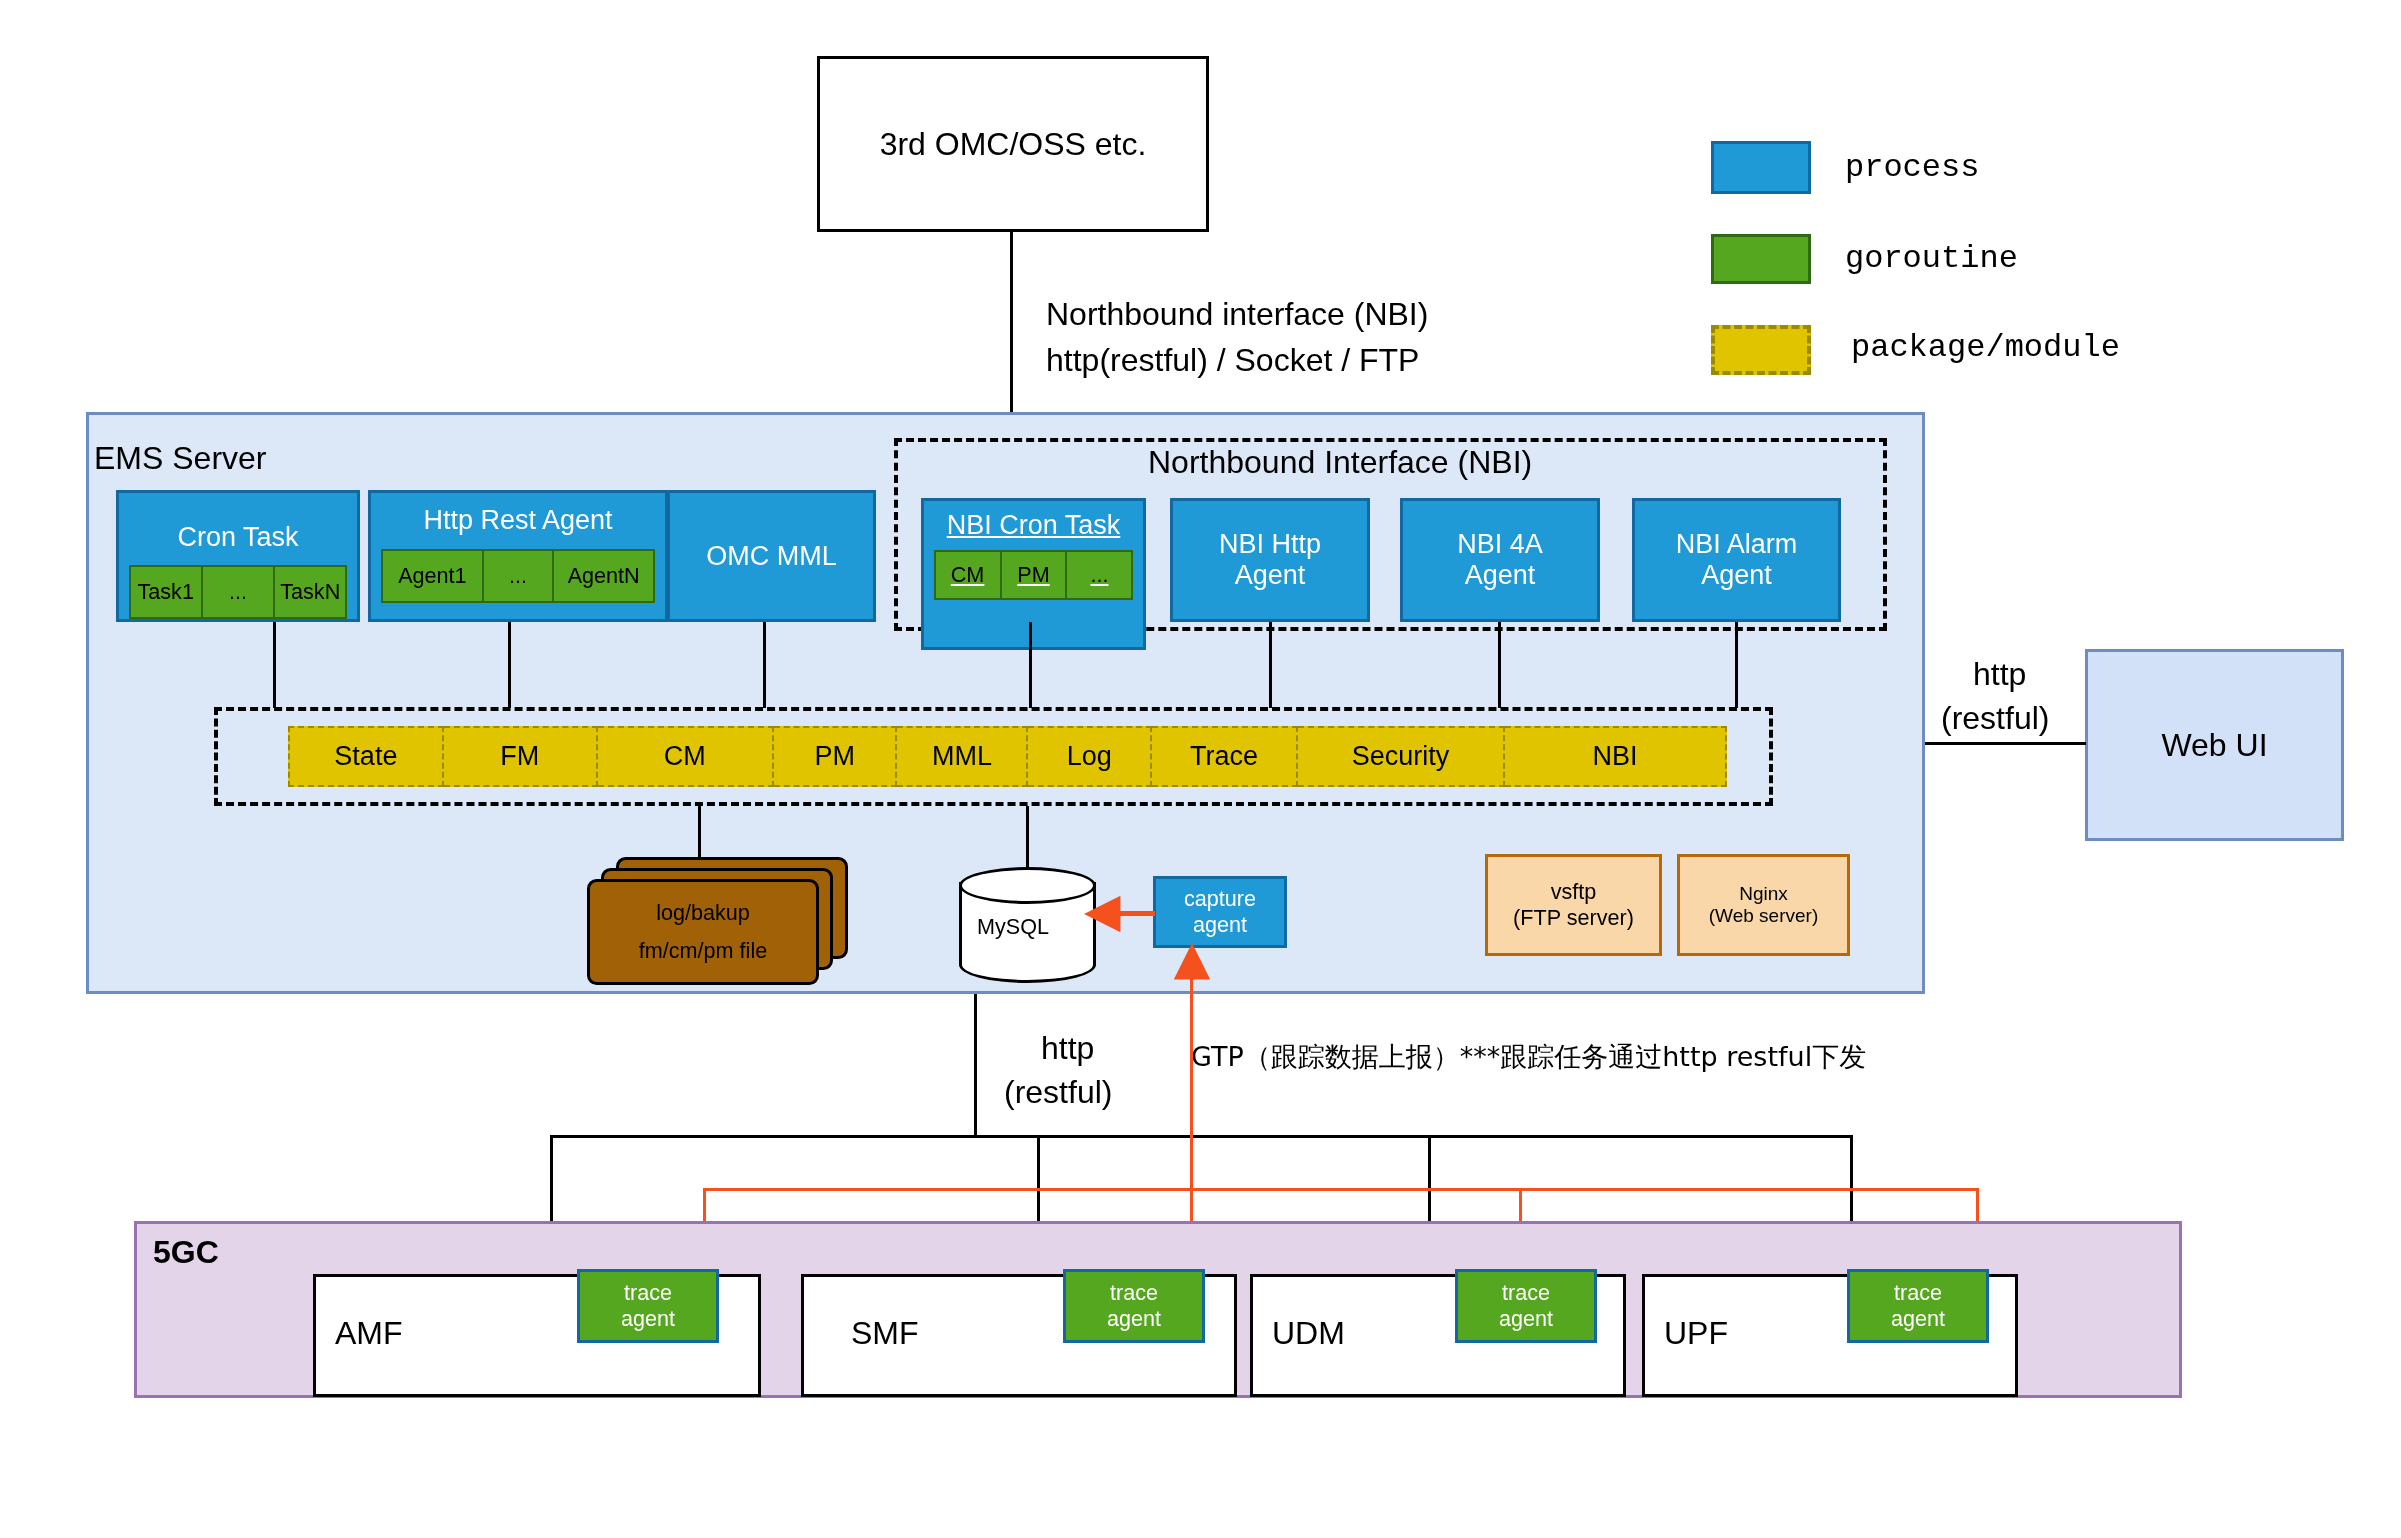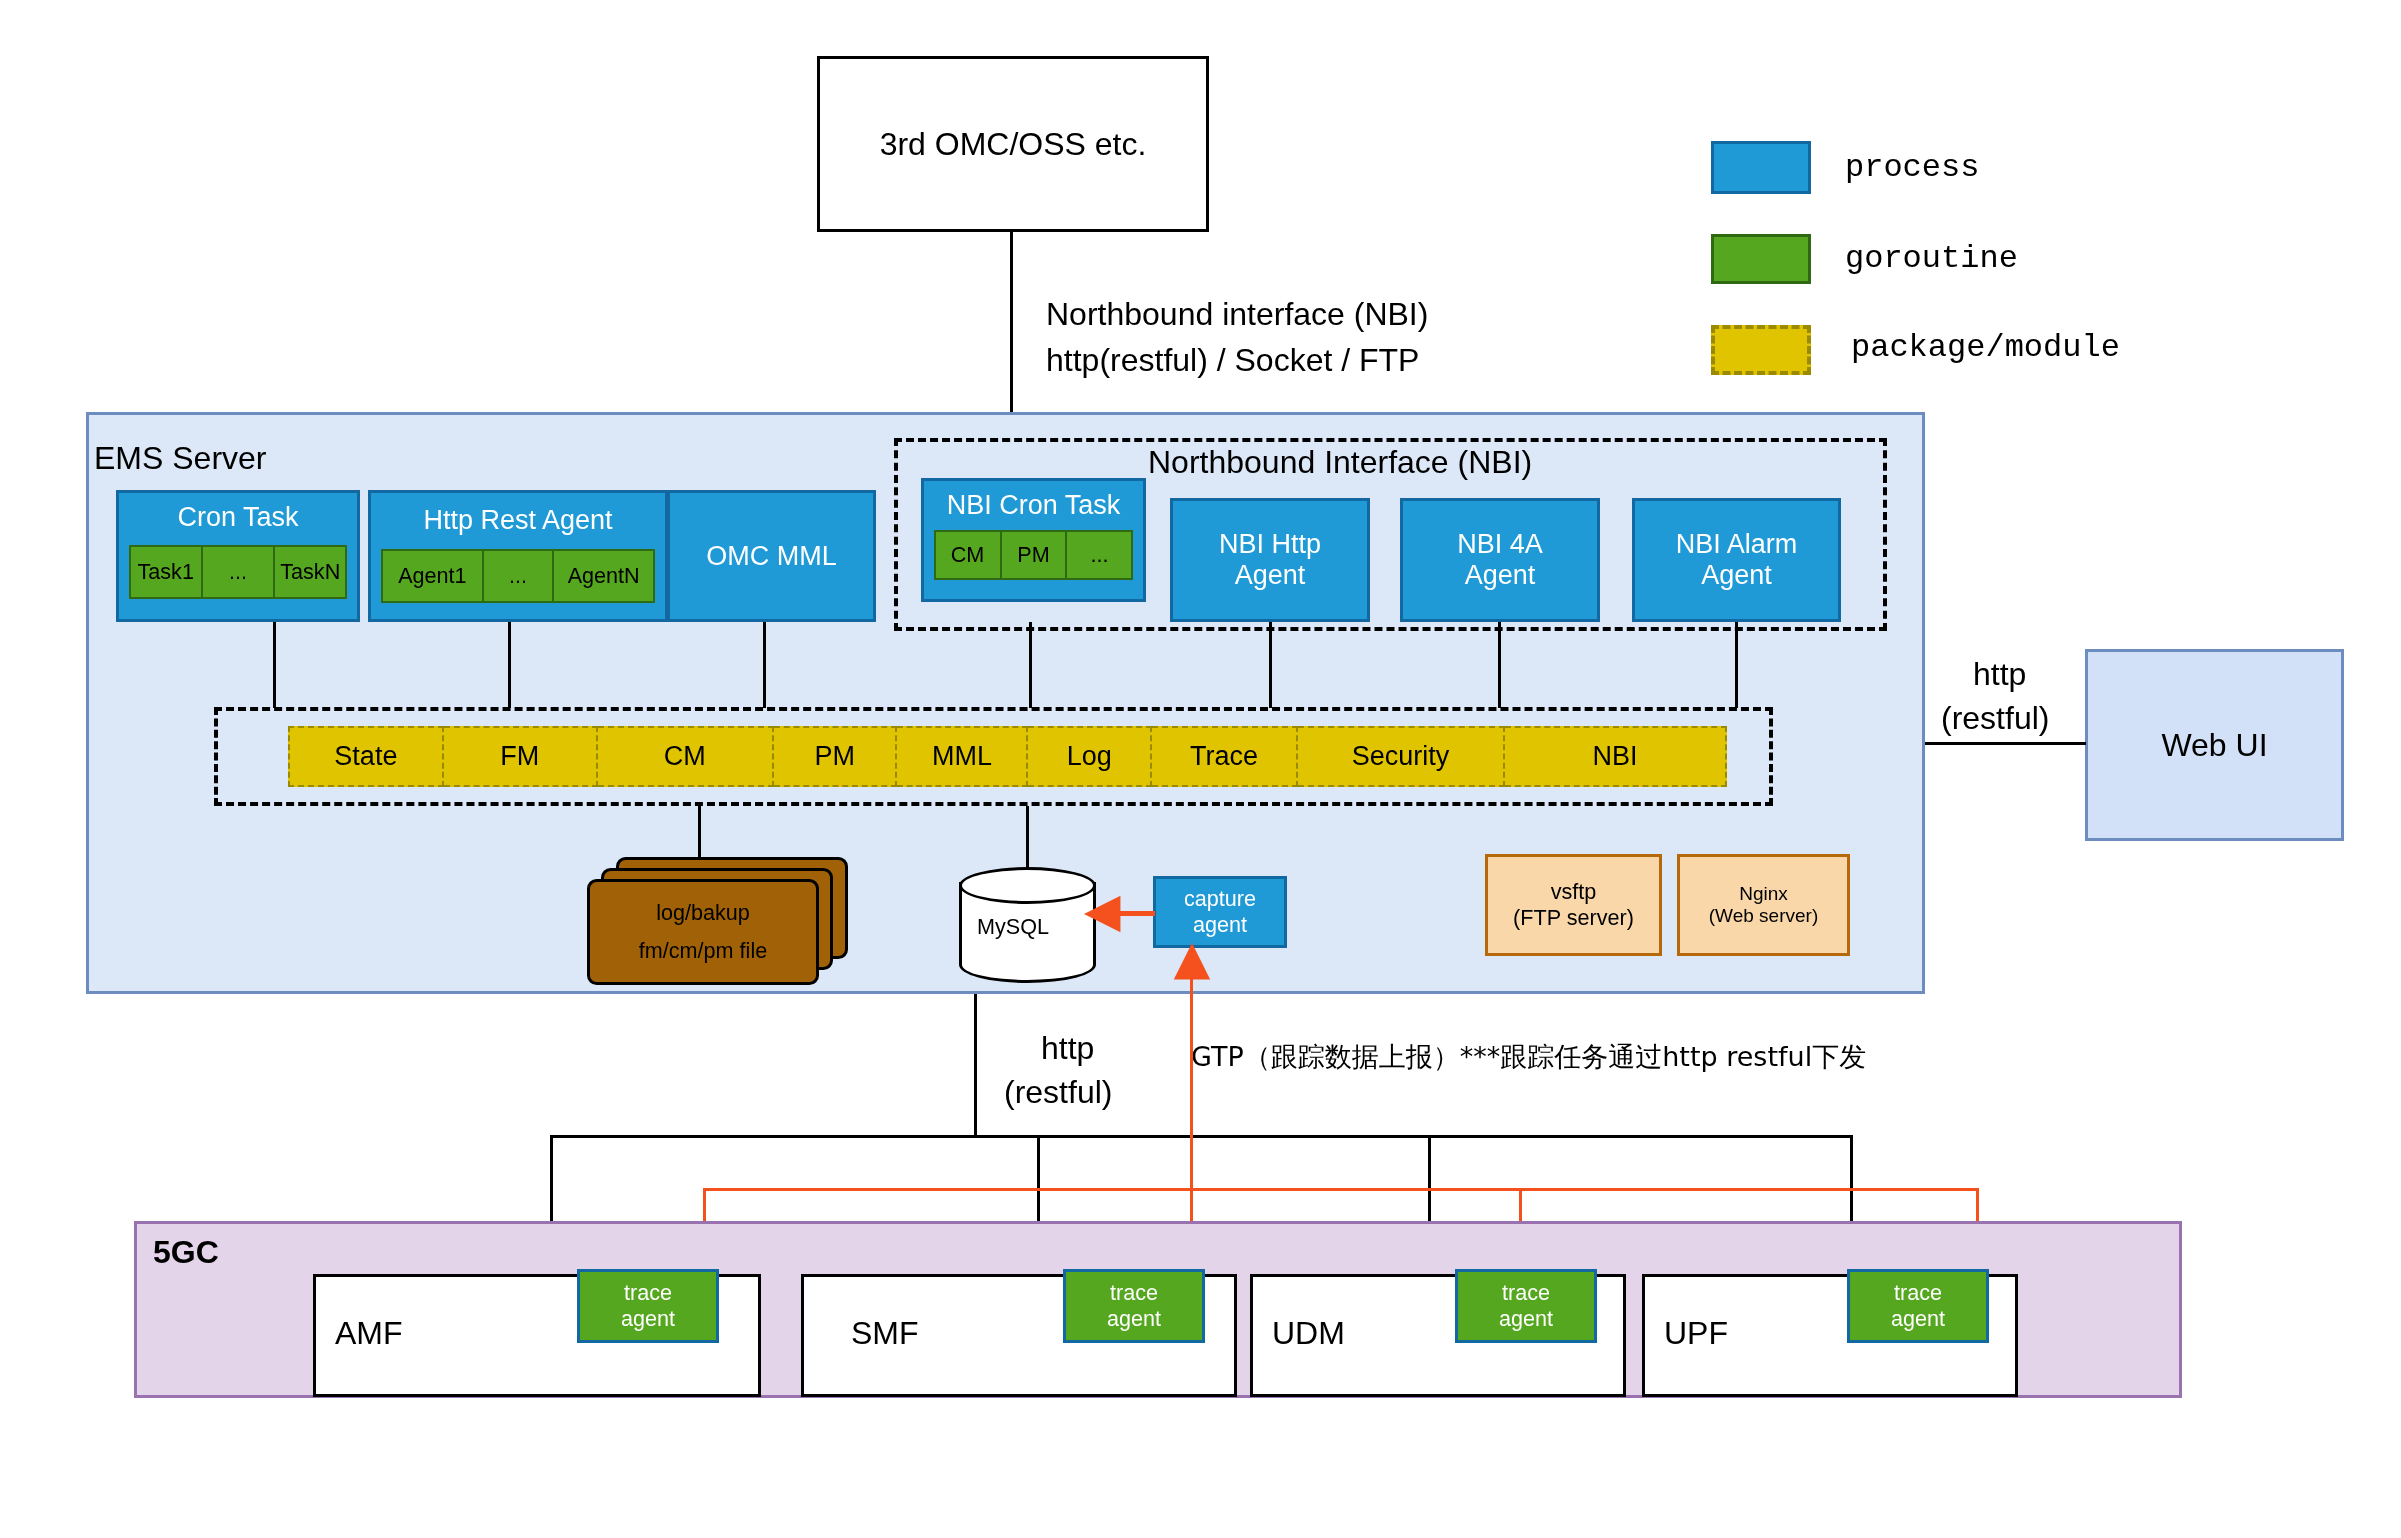--- a/index.html
+++ b/index.html
@@ -60,21 +60,21 @@
 
   <div class="abs box-mod" style="left:0px;top:189px;width:100px;height:50px;border-width:4px;"></div>
   <div class="lbl t-big" style="left:140px;top:193px;">package/module</div>
 </div>
 
 <div class="abs box-ems" style="left:86px;top:412px;width:1839px;height:582px;"></div>
 
 <div class="lbl t-big" style="left:94px;top:440px;">EMS Server</div>
 
 <div class="abs box-proc" style="left:116px;top:490px;width:244px;height:132px;">
-  <div class="ctr" style="height:46px;margin-top:1px;">
+  <div class="ctr" style="height:46px;margin-top:21px;">
       <span class="t-med">Cron Task</span>
     </div>
   <div style="display:flex;margin:4.8px 9.6px 0 9.6px;">
     <div class="box-gor ctr" style="flex:1;height:50px;">
         <span class="t-sm">Task1</span>
       </div>
     <div class="box-gor ctr" style="flex:1;height:50px;border-left:none;">
         <span class="t-sm">...</span>
       </div>
     <div class="box-gor ctr" style="flex:1;height:50px;border-left:none;">
@@ -103,21 +103,21 @@
 <div class="abs lineV" style="left:508px;top:622px;width:3.2px;height:86px;"></div>
 
 <div class="abs box-proc ctr" style="left:667px;top:490px;width:209px;height:132px;">
   <span class="t-med">OMC MML</span>
 </div>
 <div class="abs lineV" style="left:763px;top:622px;width:3.2px;height:86px;"></div>
 
 <div class="abs dashed-k" style="left:894px;top:438px;width:993px;height:193px;"></div>
 <div class="lbl t-big" style="left:1148px;top:444px;">Northbound Interface (NBI)</div>
 
-<div class="abs box-proc" style="left:921px;top:478px;width:225px;height:124px;">
+<div class="abs box-proc" style="left:921px;top:498px;width:225px;height:152px;text-decoration:underline;">
   <div class="ctr" style="height:43px;margin-top:3.2px;">
       <span class="t-med">NBI Cron Task</span>
     </div>
   <div style="display:flex;margin:3.2px 9.6px 0 9.6px;">
     <div class="box-gor ctr" style="flex:1;height:46px;">
         <span class="t-sm">CM</span>
       </div>
     <div class="box-gor ctr" style="flex:1;height:46px;border-left:none;">
         <span class="t-sm">PM</span>
       </div>

